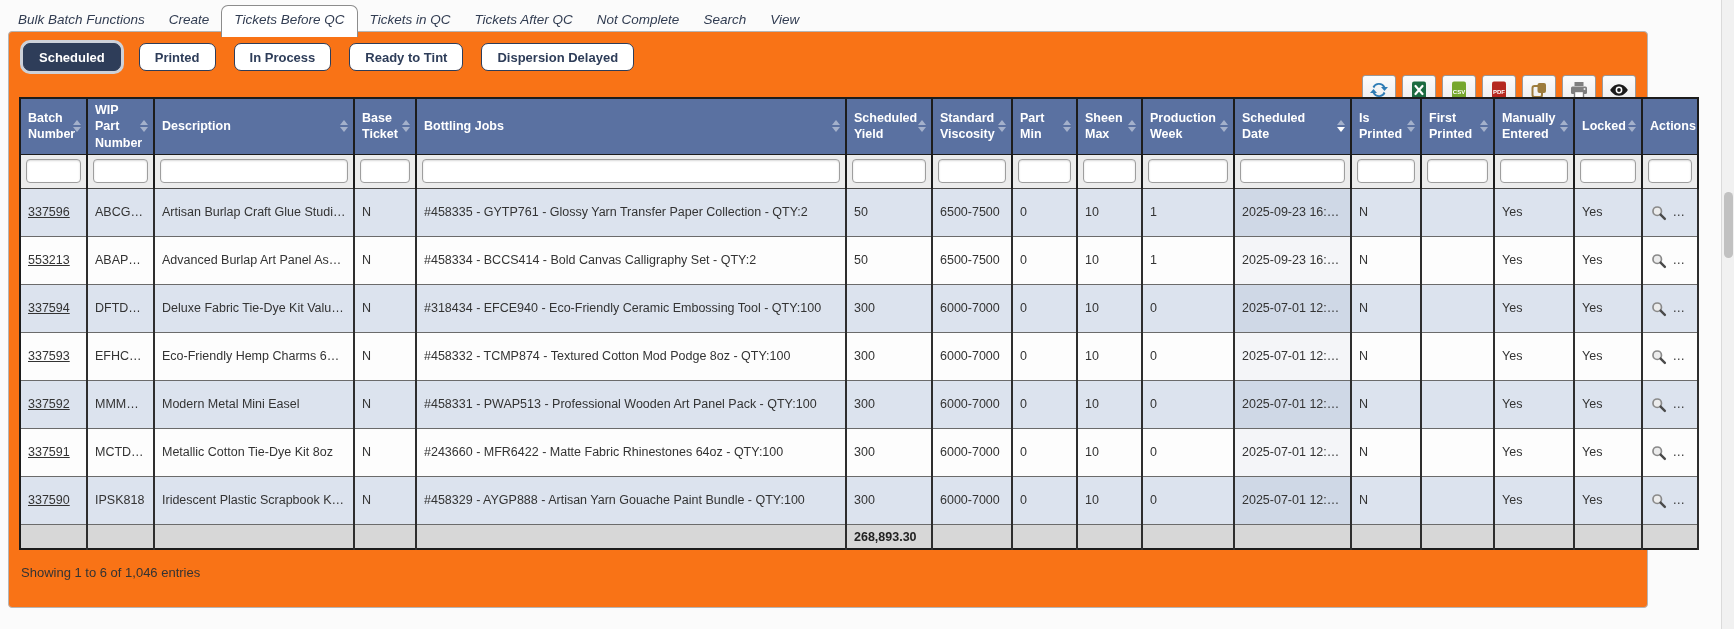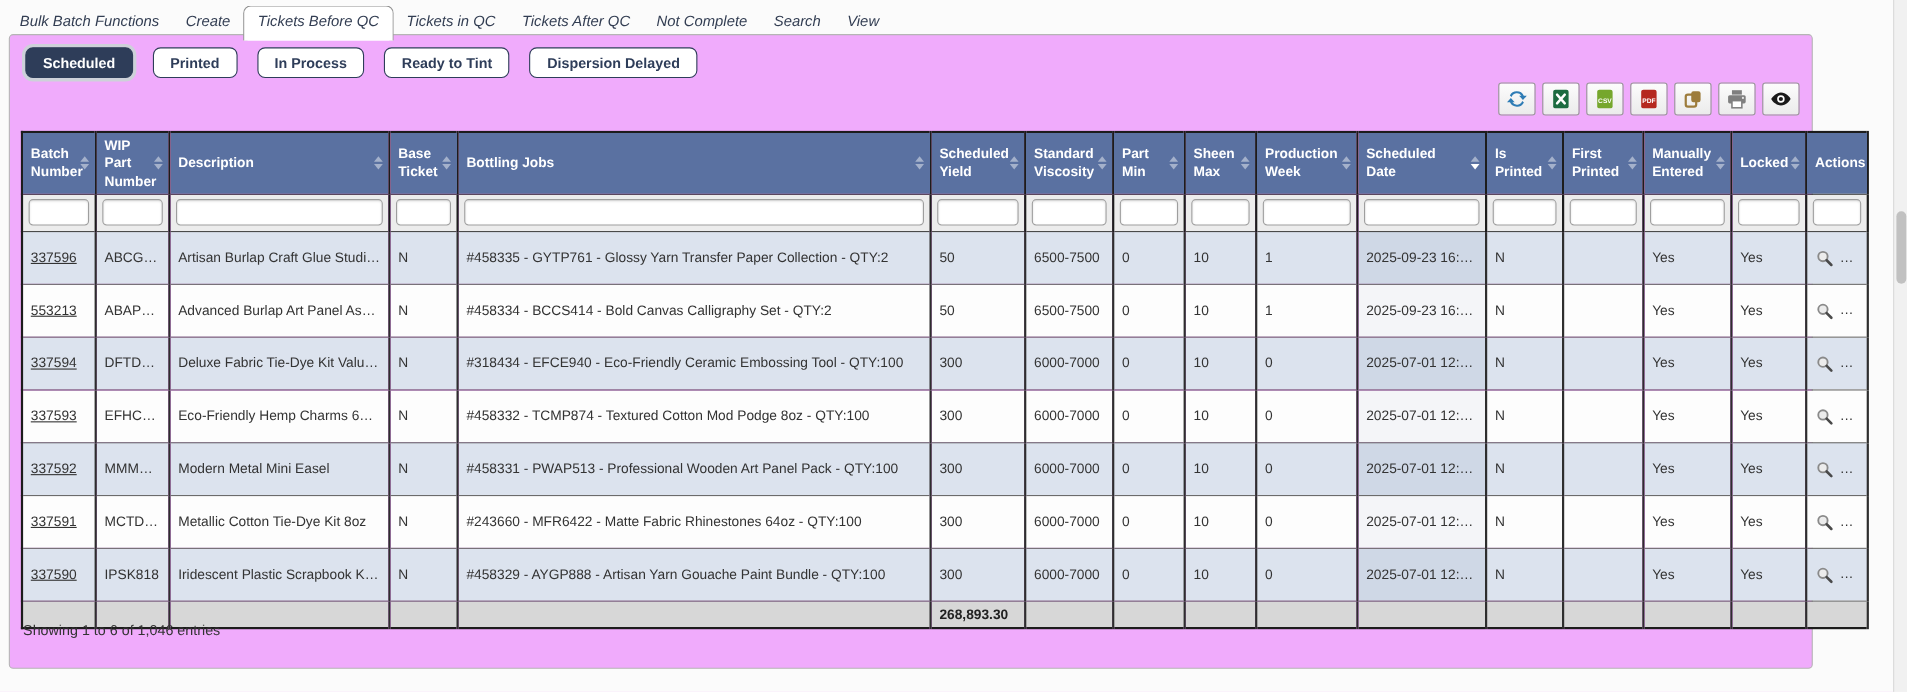--- a/index.html
+++ b/index.html
@@ -8,33 +8,33 @@
     background:#fbfbfb;font-family:"Liberation Sans",sans-serif;color:#333;
   }
   
   .tab-bar{position:absolute;top:5px;left:6px;display:flex;align-items:flex-end;z-index:5;
     font-size:13.5px;color:#323d52;font-style:italic;}
   .tab{padding:6px 12px 8px 12px;white-space:nowrap;cursor:pointer;}
   .tab.active{background:#fff;border:1px solid #8d8d8d;border-bottom:none;
     border-radius:7px 7px 0 0;padding-bottom:10px;margin-bottom:-2px;}
   
   .panel{position:absolute;left:8px;top:31px;width:1640px;height:577px;box-sizing:border-box;
-    background:#f0abfc;border:1px solid #b5b5b5;border-radius:4px;}
+    background:#f97316;border:1px solid #b5b5b5;border-radius:4px;}
   
   .filters-row{position:absolute;top:11px;left:10px;display:flex;gap:18px;align-items:center;}
   .fbtn{height:28px;padding:0 15px;border-radius:7px;border:1px solid #2e3d59;background:#fff;
     color:#2e3d59;font-size:13px;font-weight:bold;font-family:inherit;cursor:pointer;}
   .fbtn.active{background:#2e3d59;color:#fff;box-shadow:0 0 0 3px #cdd1d9;margin-left:4px;}
   
   .icon-toolbar{position:absolute;top:43px;right:11px;display:flex;gap:6px;}
   .tbtn{width:34px;height:30px;box-sizing:border-box;border:1px solid #9a9a9a;border-radius:3px;
     background:linear-gradient(#fcfcfc,#ebebeb);display:flex;align-items:center;justify-content:center;cursor:pointer;}
   .tbtn svg{display:block;}
   
-  .table-wrap{position:absolute;left:10px;top:87px;}
+  .table-wrap{position:absolute;left:10px;top:65px;}
   table{border-collapse:collapse;table-layout:fixed;width:1678px;border:2px solid #1c1c1c;
     font-size:12.5px;color:#333;}
   th{background:#5a71a1;color:#fff;font-weight:bold;text-align:left;vertical-align:middle;
     padding:3px 18px 3px 7px;border-right:2px solid #1c1c1c;border-bottom:1px solid #1c1c1c;
     position:relative;line-height:1.3;height:40px;box-sizing:border-box;font-size:12.5px;cursor:pointer;
     overflow:hidden;}
   .sort{position:absolute;right:5px;top:50%;transform:translateY(-50%);}
   .arr{display:block;width:0;height:0;border-left:4px solid transparent;border-right:4px solid transparent;}
   .arr.up{border-bottom:5px solid rgba(255,255,255,.45);margin-bottom:2px;}
   .arr.down{border-top:5px solid rgba(255,255,255,.45);}

